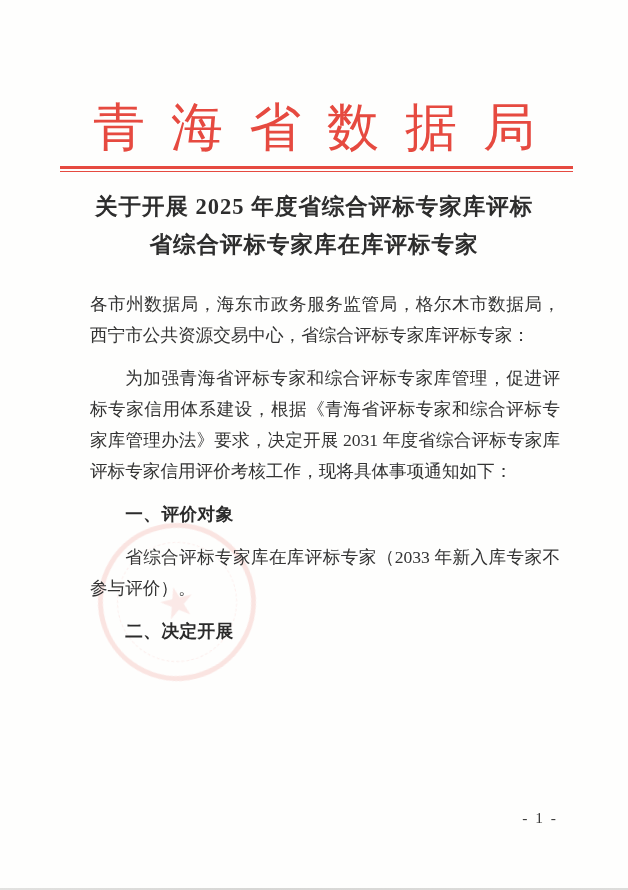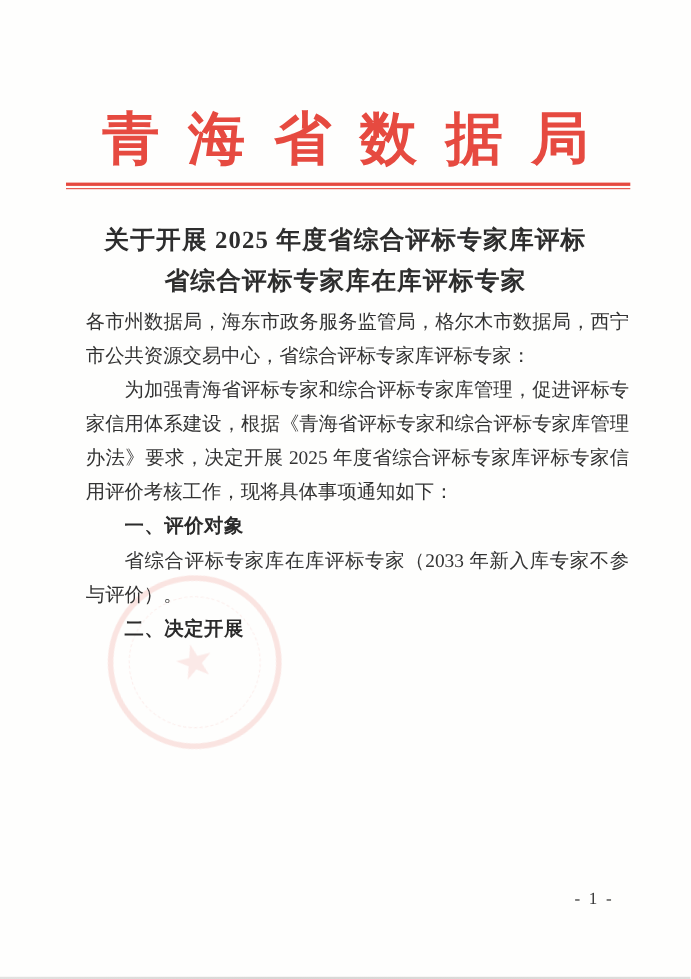--- a/index.html
+++ b/index.html
@@ -18,21 +18,21 @@
   }
 
   
   .agency {
     position: absolute;
     top: 98px;
     left: 0;
     width: 100%;
     text-align: center;
     font-family: "Liberation Serif", serif;
-    font-weight: bold;
+    font-weight: normal;
     font-size: 52px;
     line-height: 60px;
     color: #e64a40;
     letter-spacing: 26px;
     padding-left: 26px; 
     box-sizing: border-box;
     white-space: nowrap;
   }
 
   
@@ -51,21 +51,21 @@
     background: transparent;
   }
   .redline .rl-bot {
     height: 1.5px;
     background: #e64a40;
   }
 
   
   .title {
     position: absolute;
-    top: 199px;
+    top: 188px;
     left: 0;
     width: 100%;
     margin: 0;
     text-align: center;
     font-family: "Liberation Serif", serif;
     font-weight: bold;
     font-size: 22.5px;
     line-height: 38px;
     color: #2d2d2d;
     letter-spacing: 1px;
@@ -77,21 +77,21 @@
     position: absolute;
     top: 277px;
     left: 78px;
     width: 494px;
     font-size: 17.6px;
     line-height: 31px;
     color: #333333;
     text-align: justify;
   }
   .doc-body p {
-    margin: 0;
+    margin: 12px;
     padding: 0;
   }
   .doc-body .salutation {
     text-indent: 0;
   }
   .doc-body .para {
     text-indent: 2em;
   }
   .doc-body .heading {
     text-indent: 2em;
@@ -167,21 +167,21 @@
     <div class="rl-bot"></div>
   </div>
 
   <h1 class="title">
     <span class="tl">关于开展 2025 年度省综合评标专家库评标</span>
     <span class="tl">省综合评标专家库在库评标专家</span>
   </h1>
 
   <div class="doc-body">
     <p class="salutation">各市州数据局，海东市政务服务监管局，格尔木市数据局，西宁市公共资源交易中心，省综合评标专家库评标专家：</p>
-    <p class="para">为加强青海省评标专家和综合评标专家库管理，促进评标专家信用体系建设，根据《青海省评标专家和综合评标专家库管理办法》要求，决定开展 2025 年度省综合评标专家库评标专家信用评价考核工作，现将具体事项通知如下：</p>
+    <p class="para">为加强青海省评标专家和综合评标专家库管理，促进评标专家信用体系建设，根据《青海省评标专家和综合评标专家库管理办法》要求，决定开展 2031 年度省综合评标专家库评标专家信用评价考核工作，现将具体事项通知如下：</p>
     <p class="heading">一、评价对象</p>
     <p class="para">省综合评标专家库在库评标专家（2033 年新入库专家不参与评价）。</p>
     <p class="heading">二、决定开展</p>
   </div>
 
   <div class="pagenum">- 1 -</div>
 
   <div class="scan-edge"></div>
 
 </div>

